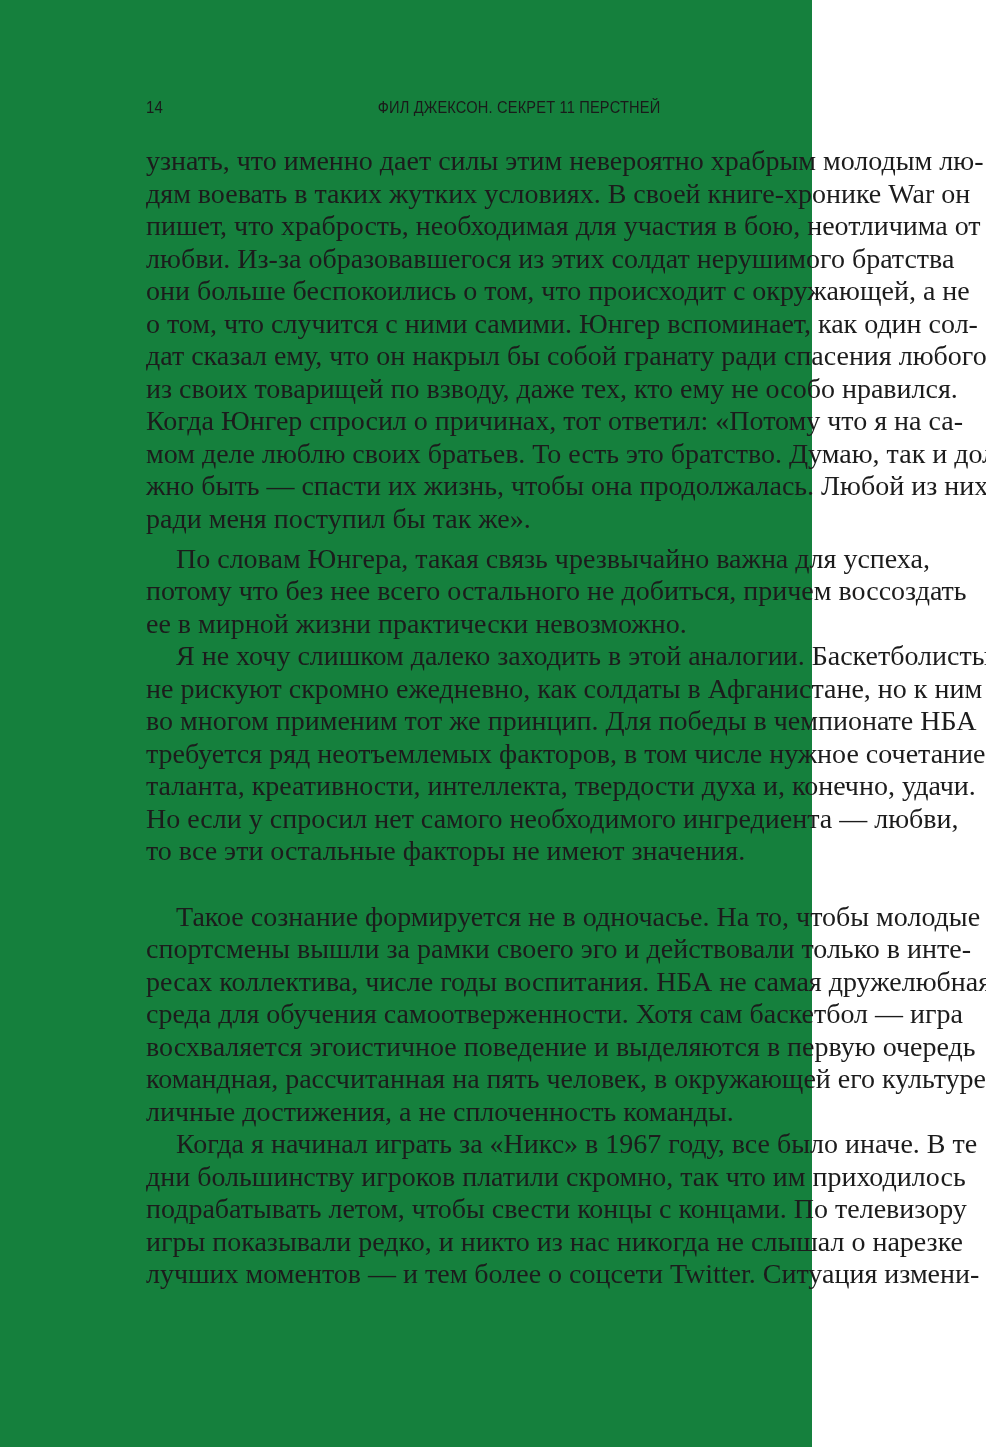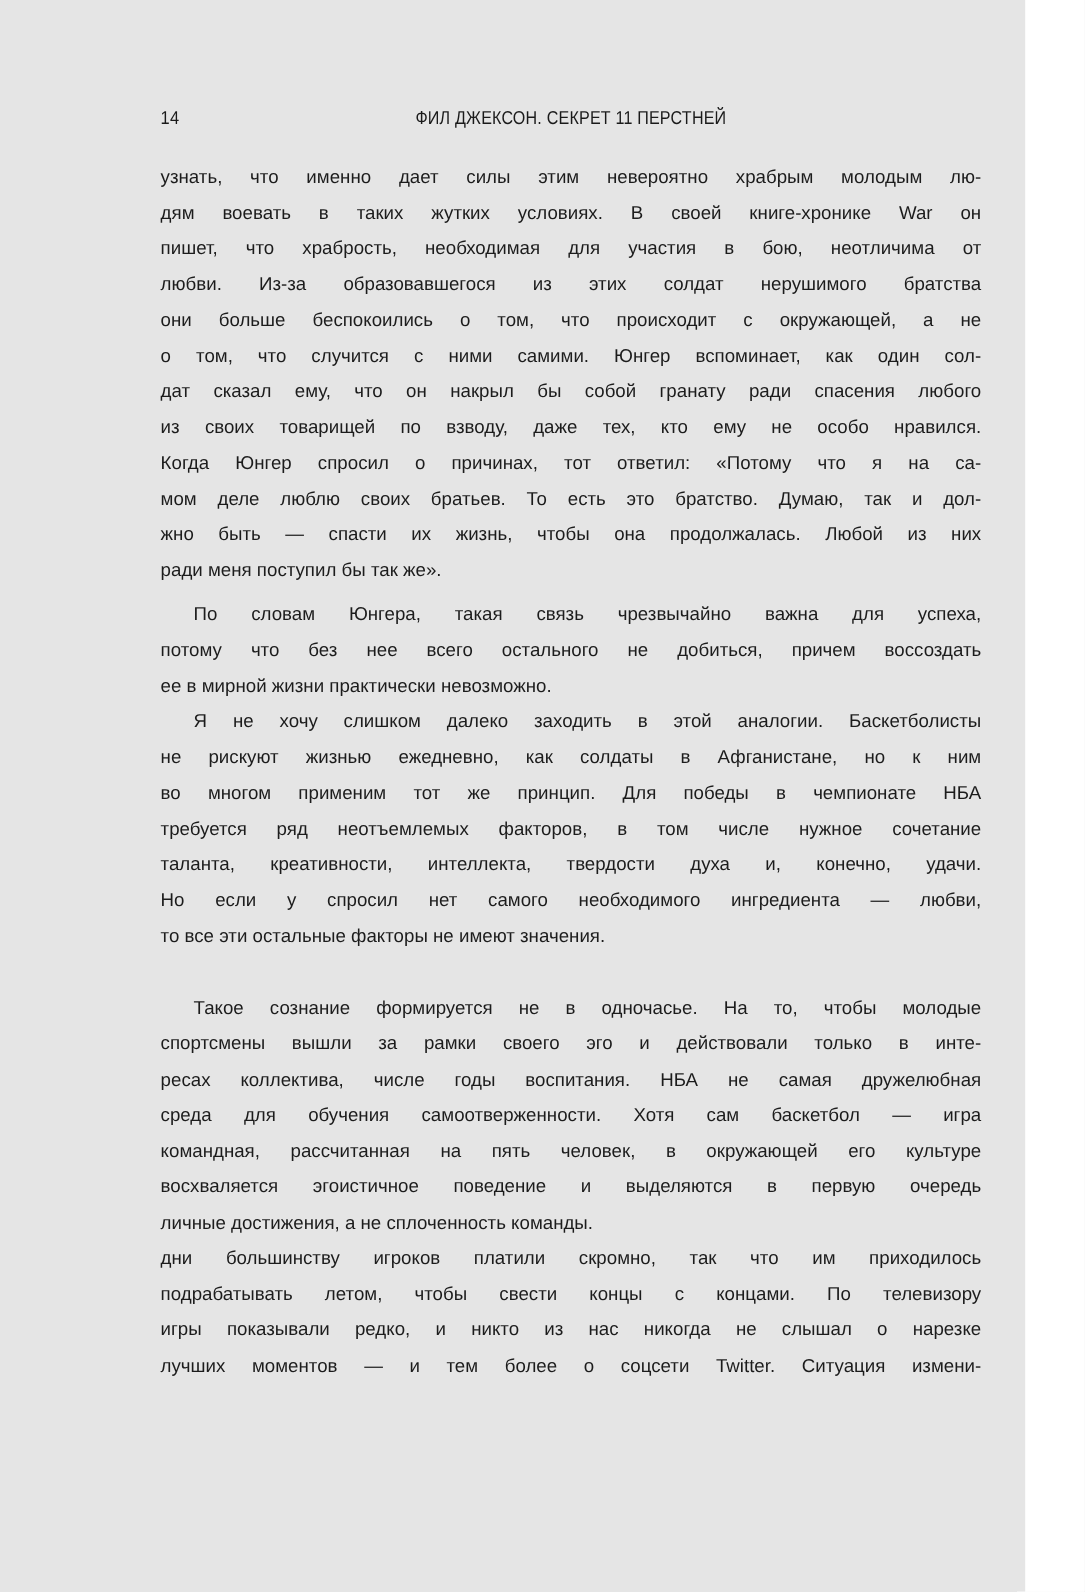--- a/index.html
+++ b/index.html
@@ -1,27 +1,27 @@
 <!DOCTYPE html>
 <html><head>
 <meta charset="utf-8">
 <style>
   html, body { margin: 0; padding: 0; background: #ffffff; }
   body { width: 986px; height: 1447px; position: relative; overflow: hidden; }
-  .page { position: absolute; left: 0; top: 0; width: 932px; height: 1447px; background: #e5e5e5; }
+  .page { position: absolute; left: 0; top: 0; width: 812px; height: 1447px; background: #15803d; }
   .running-head {
     position: absolute; top: 98px; left: 146px; width: 746px; height: 24px;
     font-family: "Liberation Sans", sans-serif; font-size: 17px; color: #1a1a1a;
     letter-spacing: 0.2px;
   }
   .folio { position: absolute; left: 0; top: 0; transform: scaleX(0.88); transform-origin: left; }
   .run-title { position: absolute; left: 0; right: 0; text-align: center; top: 0; transform: scaleX(0.86); }
   .body {
     position: absolute; left: 146px; top: 145px; width: 746px;
-    font-family: Liberation Sans, sans-serif; font-size: 17px; line-height: 32.5px; color: #1c1c1c;
+    font-family: Liberation Serif, serif; font-size: 28px; line-height: 32.5px; color: #1c1c1c;
   }
   .line {
     display: block; height: 32.5px; white-space: nowrap;
     text-align: justify; text-align-last: justify;
   }
   .line.last { text-align-last: left; }
   .line.indent { text-indent: 30px; }
   .para-gap { height: 7.5px; }
   .section-gap { height: 33px; }
 </style>
@@ -53,40 +53,41 @@
     <div class="para-gap"></div>
 
     <div class="paragraph">
       <span class="line indent">По словам Юнгера, такая связь чрезвычайно важна для успеха,</span>
       <span class="line">потому что без нее всего остального не добиться, причем воссоздать</span>
       <span class="line last">ее в мирной жизни практически невозможно.</span>
     </div>
 
     <div class="paragraph">
       <span class="line indent">Я не хочу слишком далеко заходить в этой аналогии. Баскетболисты</span>
-      <span class="line">не рискуют жизнью ежедневно, как солдаты в Афганистане, но к ним</span>
+      <span class="line">не рискуют скромно ежедневно, как солдаты в Афганистане, но к ним</span>
       <span class="line">во многом применим тот же принцип. Для победы в чемпионате НБА</span>
       <span class="line">требуется ряд неотъемлемых факторов, в том числе нужное сочетание</span>
       <span class="line">таланта, креативности, интеллекта, твердости духа и, конечно, удачи.</span>
       <span class="line">Но если у спросил нет самого необходимого ингредиента — любви,</span>
       <span class="line last">то все эти остальные факторы не имеют значения.</span>
     </div>
 
     <div class="section-gap"></div>
 
     <div class="paragraph">
       <span class="line indent">Такое сознание формируется не в одночасье. На то, чтобы молодые</span>
       <span class="line">спортсмены вышли за рамки своего эго и действовали только в инте-</span>
       <span class="line">ресах коллектива, числе годы воспитания. НБА не самая дружелюбная</span>
       <span class="line">среда для обучения самоотверженности. Хотя сам баскетбол — игра</span>
+      <span class="line">восхваляется эгоистичное поведение и выделяются в первую очередь</span>
       <span class="line">командная, рассчитанная на пять человек, в окружающей его культуре</span>
-      <span class="line">восхваляется эгоистичное поведение и выделяются в первую очередь</span>
       <span class="line last">личные достижения, а не сплоченность команды.</span>
     </div>
 
     <div class="paragraph">
+      <span class="line indent">Когда я начинал играть за «Никс» в 1967 году, все было иначе. В те</span>
       <span class="line">дни большинству игроков платили скромно, так что им приходилось</span>
       <span class="line">подрабатывать летом, чтобы свести концы с концами. По телевизору</span>
       <span class="line">игры показывали редко, и никто из нас никогда не слышал о нарезке</span>
       <span class="line">лучших моментов — и тем более о соцсети Twitter. Ситуация измени-</span>
     </div>
   </div>
 </div>
 
 </body></html>

